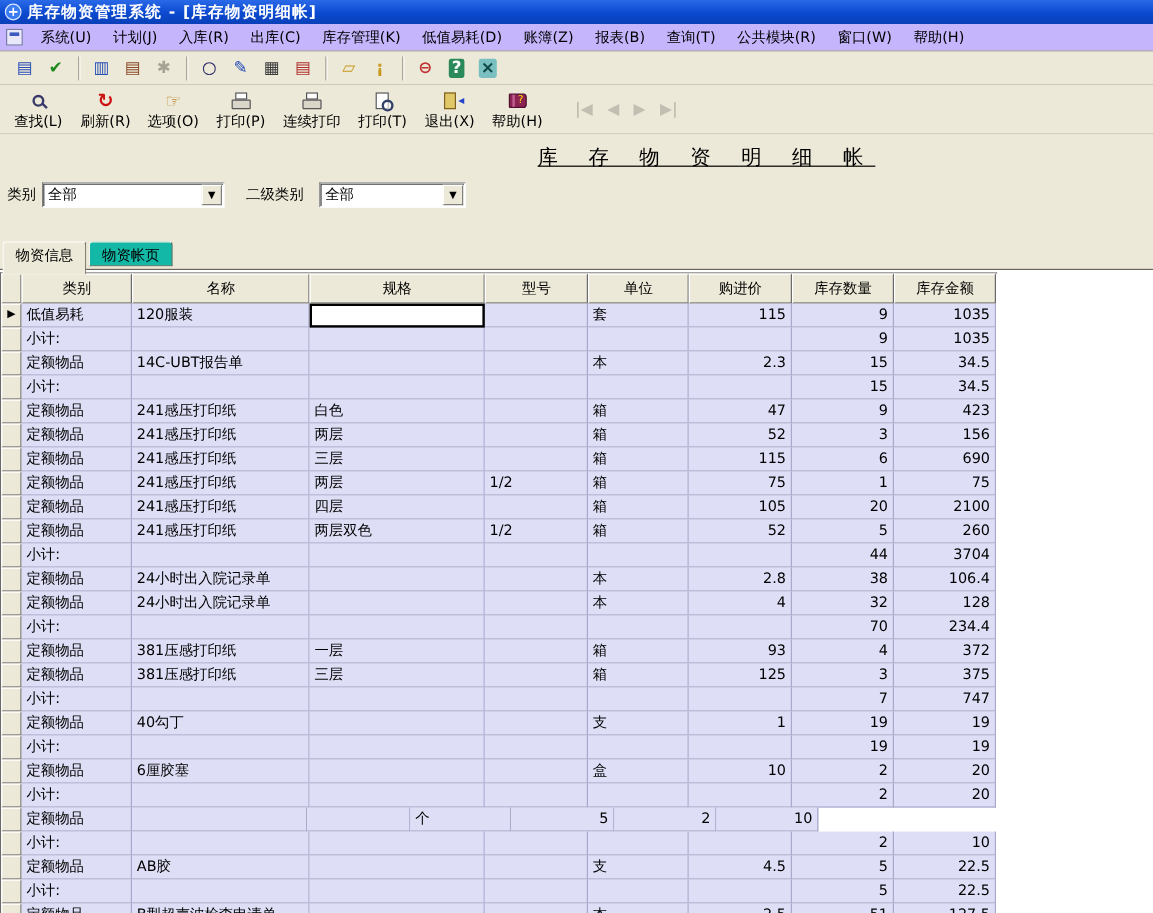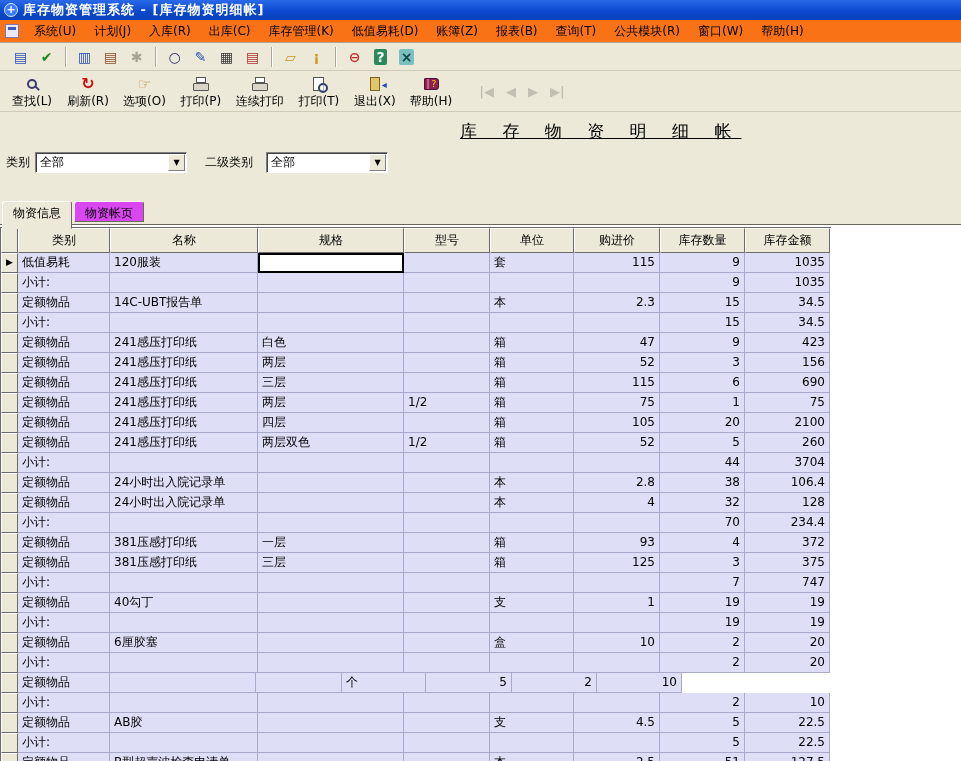--- a/index.html
+++ b/index.html
@@ -9,21 +9,21 @@
 
   
   .titlebar { position:absolute; left:0; top:0; width:961px; height:20px;
     background:linear-gradient(180deg,#2a6ae8 0%,#0b49cf 55%,#0a40b8 100%);
     display:flex; align-items:center; padding:0 4px; color:#fff; font-weight:bold; }
   .app-icon { width:14px; height:14px; border-radius:50%; background:#3b7cf2; border:1px solid #d8e6ff;
     color:#fff; font-size:11px; line-height:12px; text-align:center; margin-right:5px; font-weight:bold; }
   .titlebar .t-text { letter-spacing:1px; font-size:13px; }
 
   
-  .menubar { position:absolute; left:0; top:20px; width:961px; height:23px; background:#f97316;
+  .menubar { position:absolute; left:0; top:20px; width:961px; height:23px; background:#c4b5fd;
     border-bottom:1px solid #aca899; display:flex; align-items:center; padding-left:3px; }
   .mdi-icon { width:14px; height:14px; background:#e8e8f8; border:1px solid #7a7ab0; margin:0 6px 0 2px;
     position:relative; }
   .mdi-icon::after { content:""; position:absolute; left:2px; top:2px; right:2px; height:3px; background:#3a5ac0; }
   .menu-item { padding:3px 9px; cursor:default; }
 
   
   .toolbar1 { position:absolute; left:0; top:43px; width:961px; height:28px; background:#ece9d8;
     border-bottom:1px solid #cfcbb8; display:flex; align-items:center; padding-left:8px; }
   .tb-btn { width:25px; height:24px; display:flex; align-items:center; justify-content:center;
@@ -54,38 +54,38 @@
   .pageic::after { content:""; position:absolute; right:-5px; bottom:-3px; width:6px; height:6px; border:2px solid #33406a; border-radius:50%; background:rgba(255,255,255,.6); }
   .door { display:inline-block; width:10px; height:14px; background:#e0c868; border:1px solid #806020; position:relative; }
   .door::after { content:"◂"; position:absolute; color:#2244cc; font-size:10px; right:-8px; top:1px; }
   .book { display:inline-block; width:15px; height:12px; background:#8b2252; border:1px solid #501030; border-radius:1px 3px 3px 1px; position:relative; }
   .book::before { content:""; position:absolute; left:2px; top:0; bottom:0; width:2px; background:#c06090; }
   .book::after { content:"?"; position:absolute; color:#ffd700; font-size:9px; top:0; left:7px; }
 
   
   .client { position:absolute; left:0; top:112px; width:961px; height:649px; background:#ece9d8; }
   .page-title { position:absolute; left:448px; top:8px; font-size:17px; letter-spacing:10px;
-    text-decoration:underline; font-family:"DejaVu Serif","Liberation Serif",serif;margin-left:12px; }
+    text-decoration:underline; font-family:"DejaVu Serif","Liberation Serif",serif; }
   .filters { position:absolute; left:6px; top:40px; display:flex; align-items:center; }
   .filter-label { margin-right:5px; }
   .combo { height:21px; background:#fff; border:1px solid; border-color:#808080 #fff #fff #808080;
     box-shadow:inset 1px 1px 0 #404040; display:flex; align-items:center; }
   .combo-cat { width:152px; }
   .combo-sub { width:122px; margin-left:8px; }
   .combo-value { flex:1; padding:0 4px; }
   .combo-drop { width:17px; height:17px; margin:1px; background:#ece9d8; border:1px solid;
     border-color:#fff #808080 #808080 #fff; font-size:8px; display:flex; align-items:center; justify-content:center; color:#000; }
   .sub-label { margin:0 5px 0 18px; }
 
   
   .tabstrip { position:absolute; left:2px; top:89px; display:flex; align-items:flex-start; height:23px; }
   .tab { padding:3px 10px 4px; border:1px solid; border-color:#fff #6a675a #ece9d8 #fff; background:#ece9d8;
     border-radius:3px 3px 0 0; position:relative; }
   .tab.active { padding-bottom:6px; z-index:2; border-bottom-color:#ece9d8; }
-  .tab.inactive { background:#d946ef; margin-left:2px; border-color:#f4f2e8 #6a675a #6a675a #f4f2e8; height:21px; }
+  .tab.inactive { background:#14b8a6; margin-left:2px; border-color:#f4f2e8 #6a675a #6a675a #f4f2e8; height:21px; }
 
   
   .content { position:absolute; left:0; top:112px; width:961px; height:537px; background:#fff;
     border-top:1px solid #6a675a; overflow:hidden; }
   .grid { position:absolute; left:0; top:2px; width:831px; border-left:1px solid #6a6a6a; border-top:1px solid #6a6a6a; }
   .thead { display:flex; height:25px; }
   .hcell { background:#ece9d8; border:1px solid; border-color:#fff #6a6a6a #6a6a6a #fff;
     display:flex; align-items:center; justify-content:center; font-size:12px; }
   .trow { display:flex; height:20px; }
   .cell { background:#dedef6; border-right:1px solid #a9a9cc; border-bottom:1px solid #a9a9cc;

